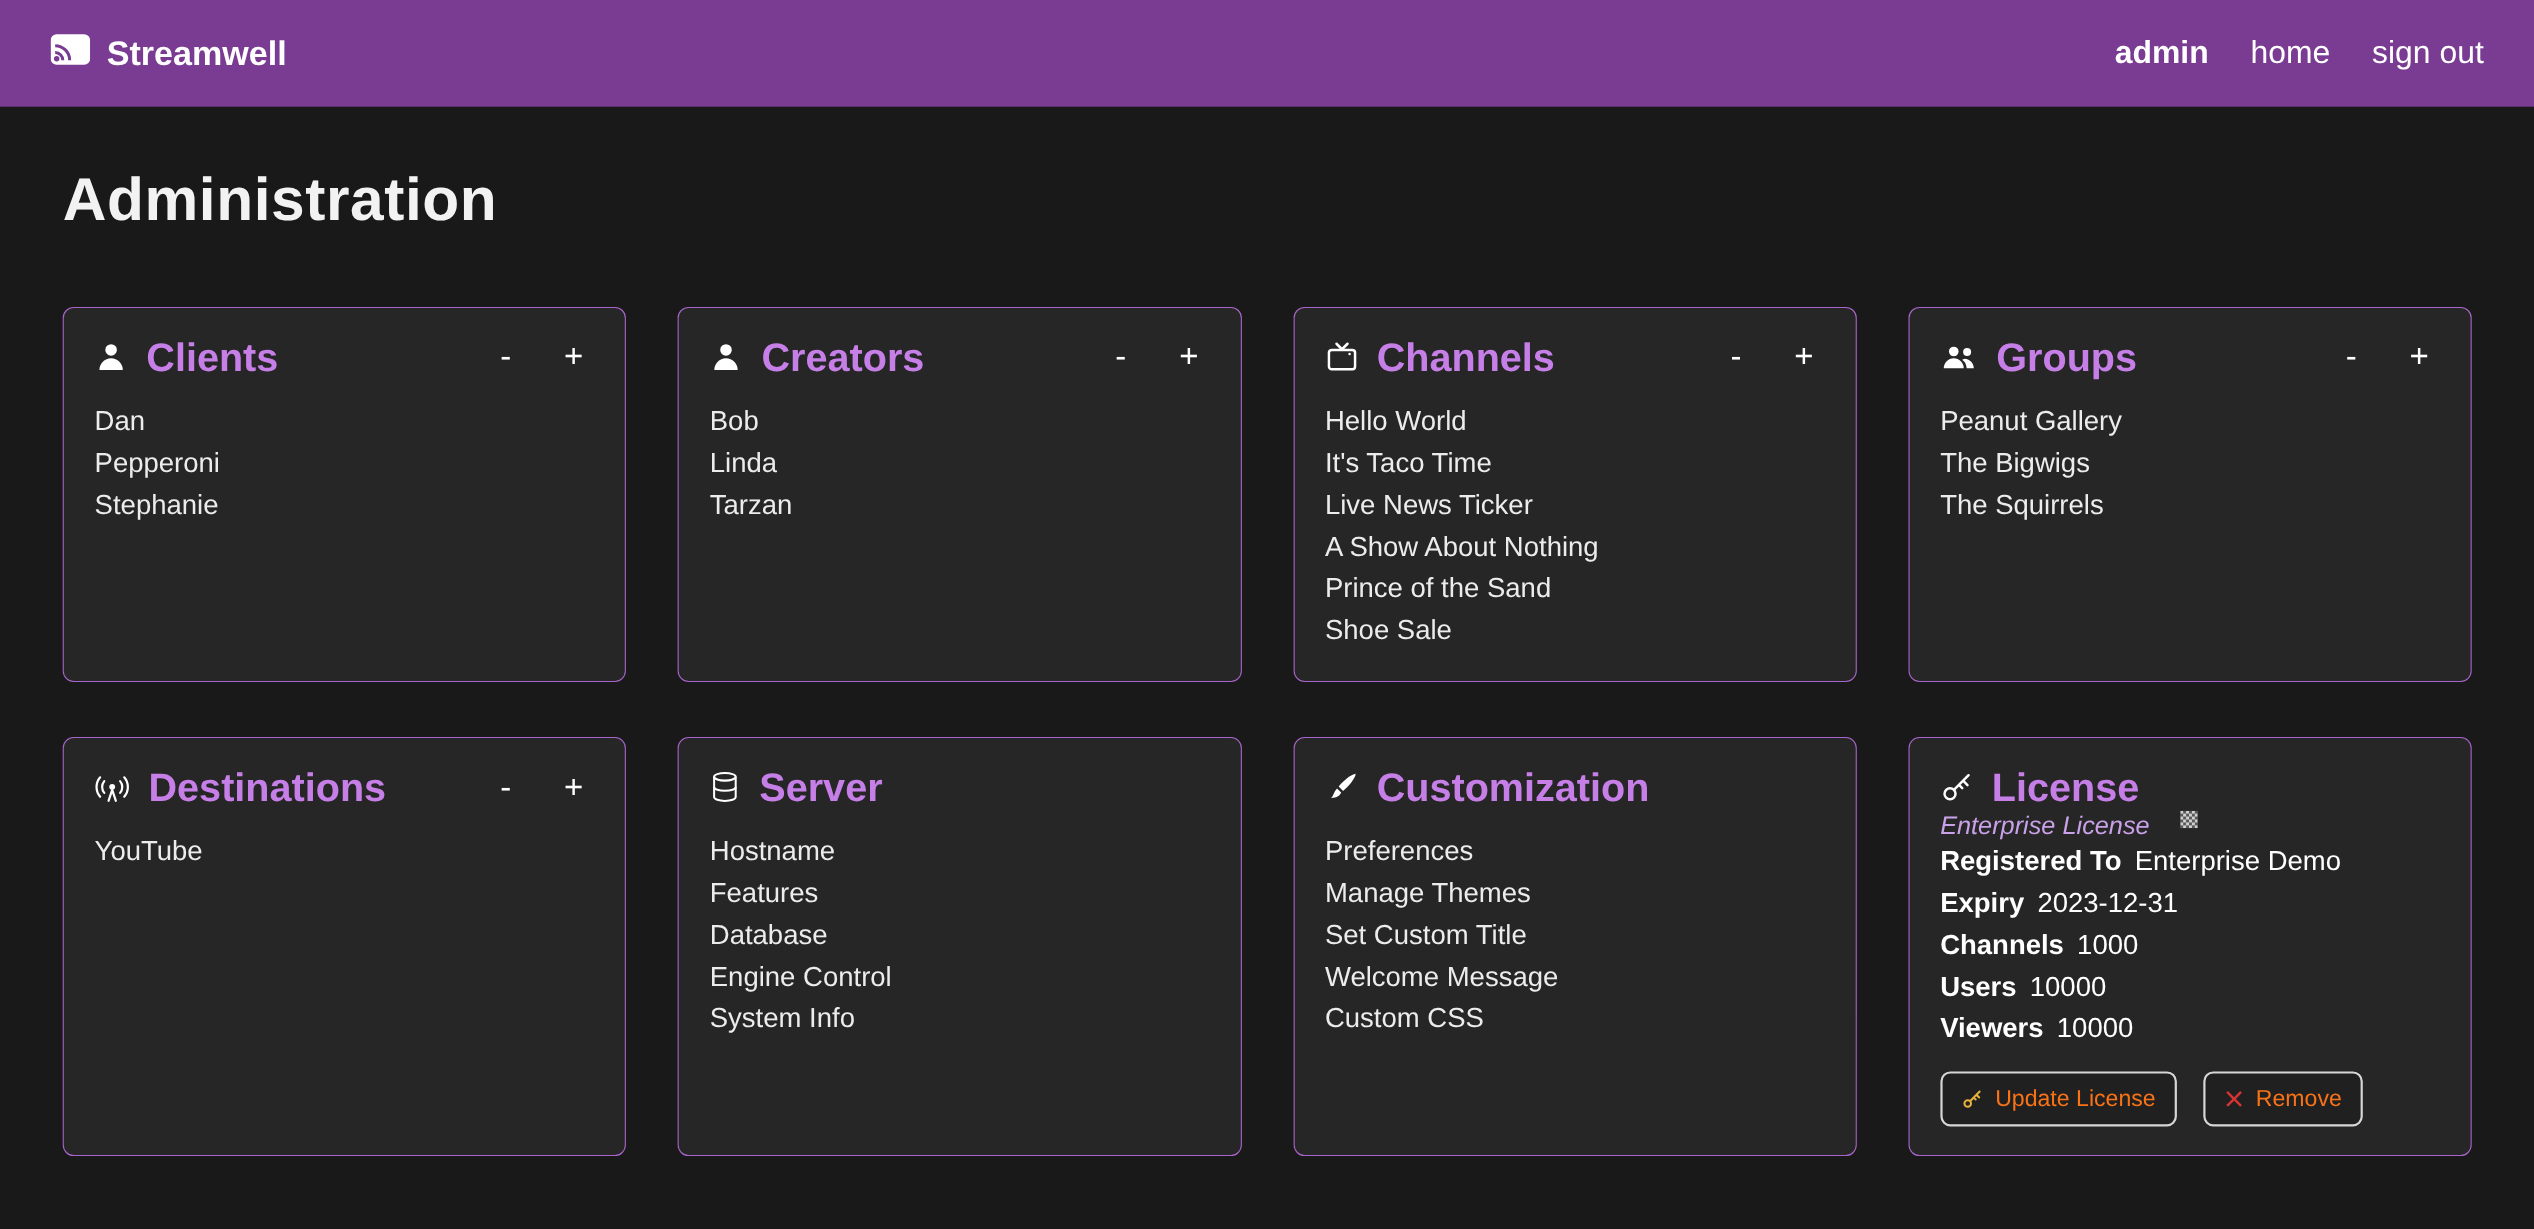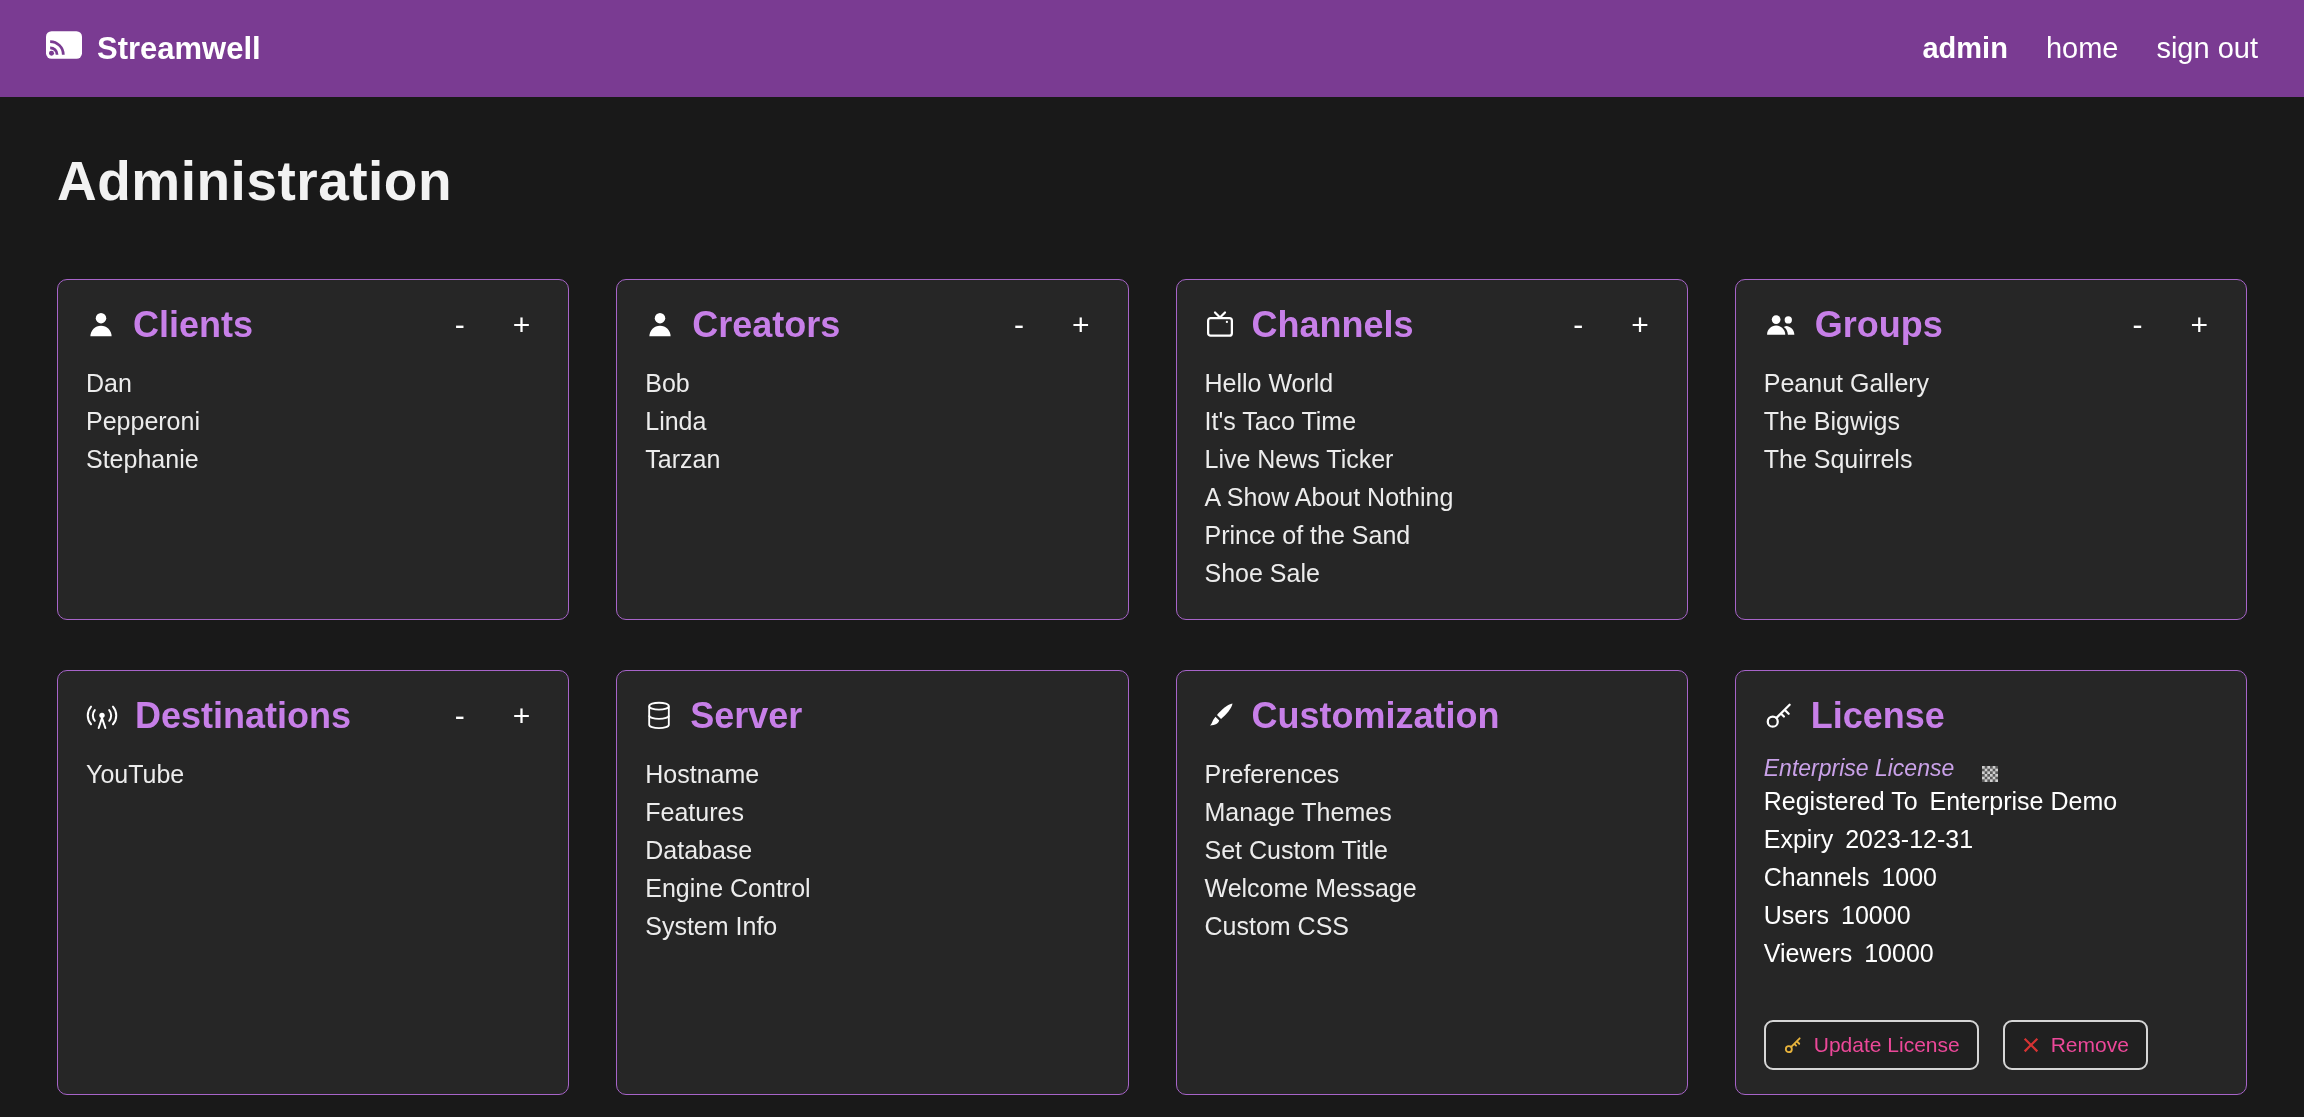--- a/index.html
+++ b/index.html
@@ -102,54 +102,52 @@
   .card-list { margin-top: 18px; }
   .card-item {
     font-size: 25px;
     color: var(--text);
     line-height: 38px;
     cursor: pointer;
     width: fit-content;
   }
   
   .badge-row {
-    margin-top: 18px;
-    display: flex;
-    align-items: flex-end;
+    display: flex;
+    align-items: flex-start;
     gap: 28px;
   }
   .badge-text {
     font-style: italic;
     color: #c9a1e8;
     font-size: 23px;
   }
   .lic-field {
     font-size: 25px;
     color: #ffffff;
     line-height: 38px;
   }
-  .lic-field .lbl { font-weight: 400; margin-right: 12px; }
+  .lic-field .lbl { font-weight: 700; margin-right: 12px; }
   .lic-btns {
     display: flex;
     gap: 24px;
     margin-top: 20px;
   }
   .lic-btn {
     display: flex;
     align-items: center;
     gap: 11px;
     background: #202020;
     border: 2px solid #d6d6d6;
     border-radius: 9px;
-    color: #ec4899;
+    color: #f97316;
     font-size: 21px;
     font-family: "Liberation Sans", sans-serif;
     padding: 11px 17px;
     cursor: pointer;
-    margin-top: 28px;
   }
 </style>
 </head>
 <body>
 
 <header class="topbar">
   <div class="brand">
     <span class="icon">
       <svg width="36" height="28" viewBox="0 0 26 20">
         <rect x="0" y="0" width="26" height="20" rx="4" fill="#ffffff"></rect>

